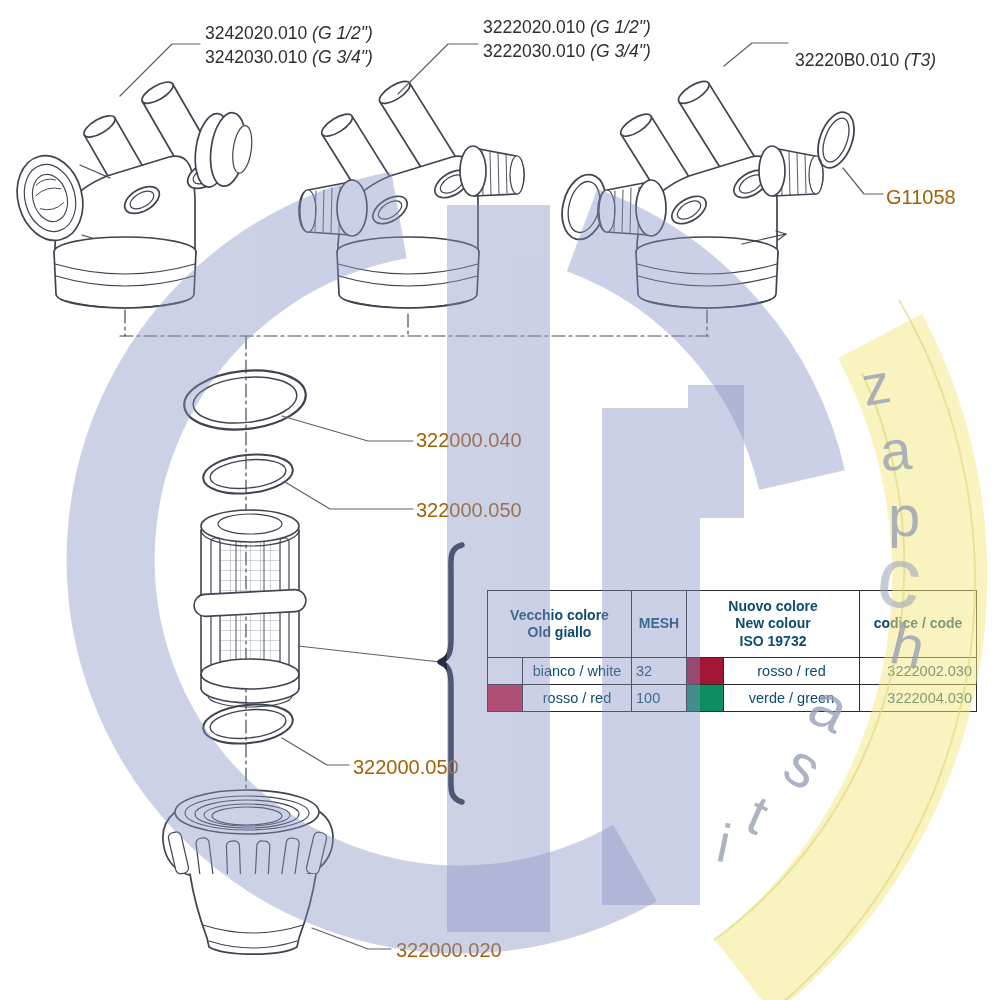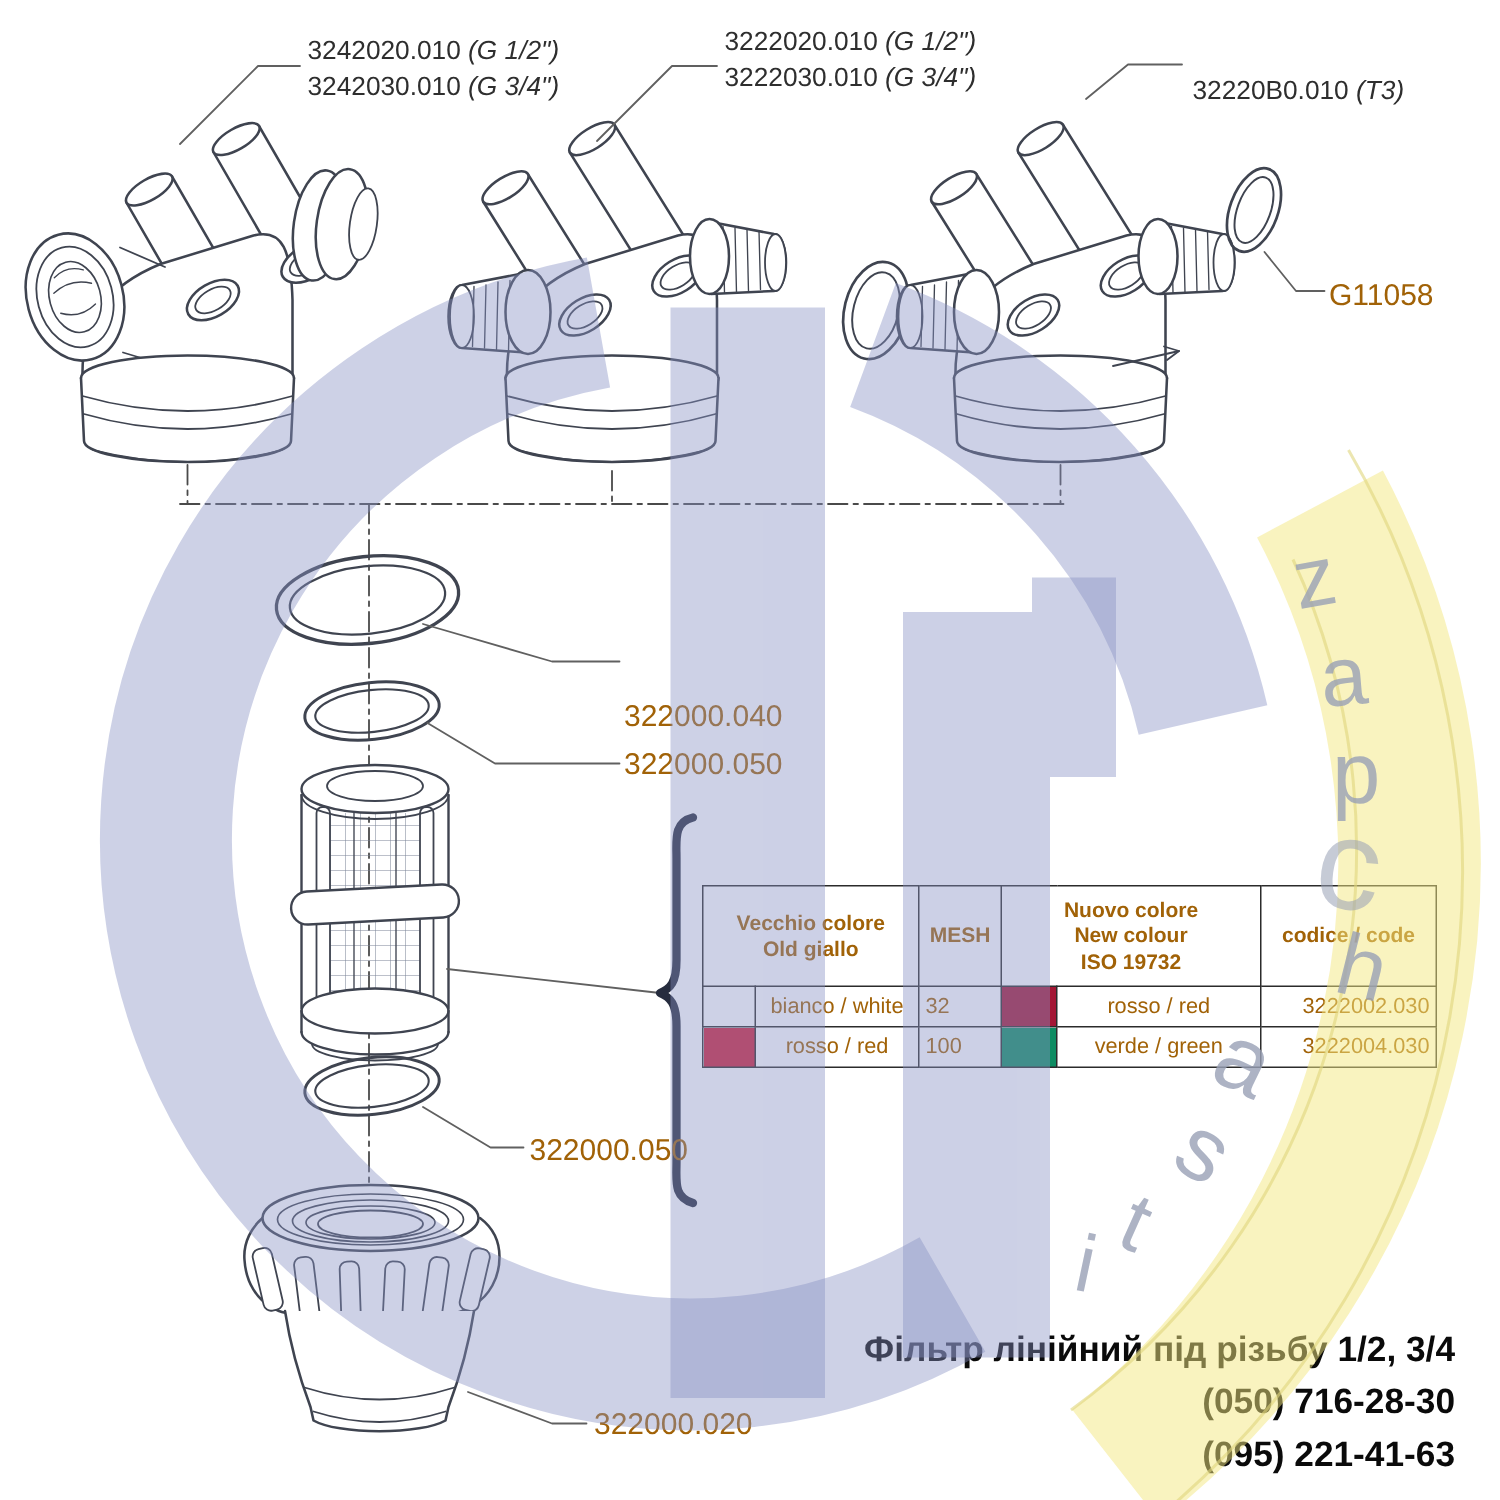--- a/index.html
+++ b/index.html
@@ -5,22 +5,22 @@
   html,body{margin:0;padding:0;background:#fff;}
   .canvas{position:relative;width:1000px;height:1000px;background:#fff;
           font-family:"Liberation Sans",sans-serif;overflow:hidden;}
   svg{display:block;}
   #art{position:absolute;left:0;top:0;z-index:1;}
   #wm{position:absolute;left:0;top:0;z-index:3;pointer-events:none;}
   .lbl{position:absolute;z-index:2;color:#2e2e2e;font-size:17.5px;line-height:24px;white-space:nowrap;}
   .lbl i{font-style:italic;}
   .plabel{position:absolute;z-index:2;color:#a16207;font-size:20px;white-space:nowrap;}
   
-  .colortable{position:absolute;left:468px;top:590px;z-index:2;border-collapse:collapse;
-              table-layout:fixed;font-size:14.5px;color:#a16207;}
+  .colortable{position:absolute;left:487px;top:590px;z-index:2;border-collapse:collapse;
+              table-layout:fixed;font-size:14.5px;color:#0c4a6e;}
   .colortable td,.colortable th{border:1.5px solid #2b2b2b;padding:0 4px;height:26px;
               overflow:hidden;background:transparent;}
   .colortable th{font-weight:bold;font-size:14px;line-height:1.25;text-align:center;height:62px;padding:2px 4px;}
   .cell-name{text-align:center;}
   .cell-mesh{text-align:left;}
   .cell-code{text-align:right;}
   .sw{padding:0;}
   
   .footer{position:absolute;right:30px;top:882px;z-index:2;text-align:right;color:#0a0a0a;
           font-weight:bold;font-size:23.5px;line-height:35px;white-space:nowrap;}
@@ -262,21 +262,21 @@
   </div>
   <div class="lbl" style="left:483px;top:15px;">
     <div><span>3222020.010</span> <i>(G 1/2")</i></div>
     <div><span>3222030.010</span> <i>(G 3/4")</i></div>
   </div>
   <div class="lbl" style="left:795px;top:32px;margin-top:16px;">
     <div><span>32220B0.010</span> <i>(T3)</i></div>
   </div>
 
   <div class="plabel" style="left:886px;top:186px;">G11058</div>
-  <div class="plabel" style="left:416px;top:429px;margin-top:38px;">322000.040</div>
+  <div class="plabel" style="left:416px;top:429px;">322000.040</div>
   <div class="plabel" style="left:416px;top:499px;">322000.050</div>
   <div class="plabel" style="left:353px;top:756px;">322000.050</div>
   <div class="plabel" style="left:396px;top:939px;">322000.020</div>
 
   <table class="colortable">
     <colgroup>
       <col style="width:35px">
         <col style="width:109px">
         <col style="width:55px">
       <col style="width:37px">
@@ -306,25 +306,20 @@
       <td class="sw" style="background: rgb(205, 31, 58);"></td>
       <td class="cell-name">rosso / red</td>
       <td class="cell-mesh">100</td>
       <td class="sw" style="background: rgb(14, 140, 98);"></td>
       <td class="cell-name">verde / green</td>
       <td class="cell-code">3222004.030</td>
     </tr>
   </tbody>
     </table>
 
-  <div class="footer">
-    <div>Фільтр лінійний під різьбу 1/2, 3/4</div>
-    <div>(050) 716-28-30</div>
-    <div>(095) 221-41-63</div>
-  </div>
 
   <svg id="wm" width="1000" height="1000" viewBox="0 0 1000 1000">
     <g fill="none" stroke="#8891c4" opacity="0.42" stroke-width="88">
 
       <path d="M399 215 A350 350 0 1 0 635 863"></path>
 
       <path d="M582 230 A350 350 0 0 1 802 480"></path>
     </g>
     <g fill="#8891c4" opacity="0.42" stroke="none">
       <rect x="447" y="205" width="103" height="727"></rect>

